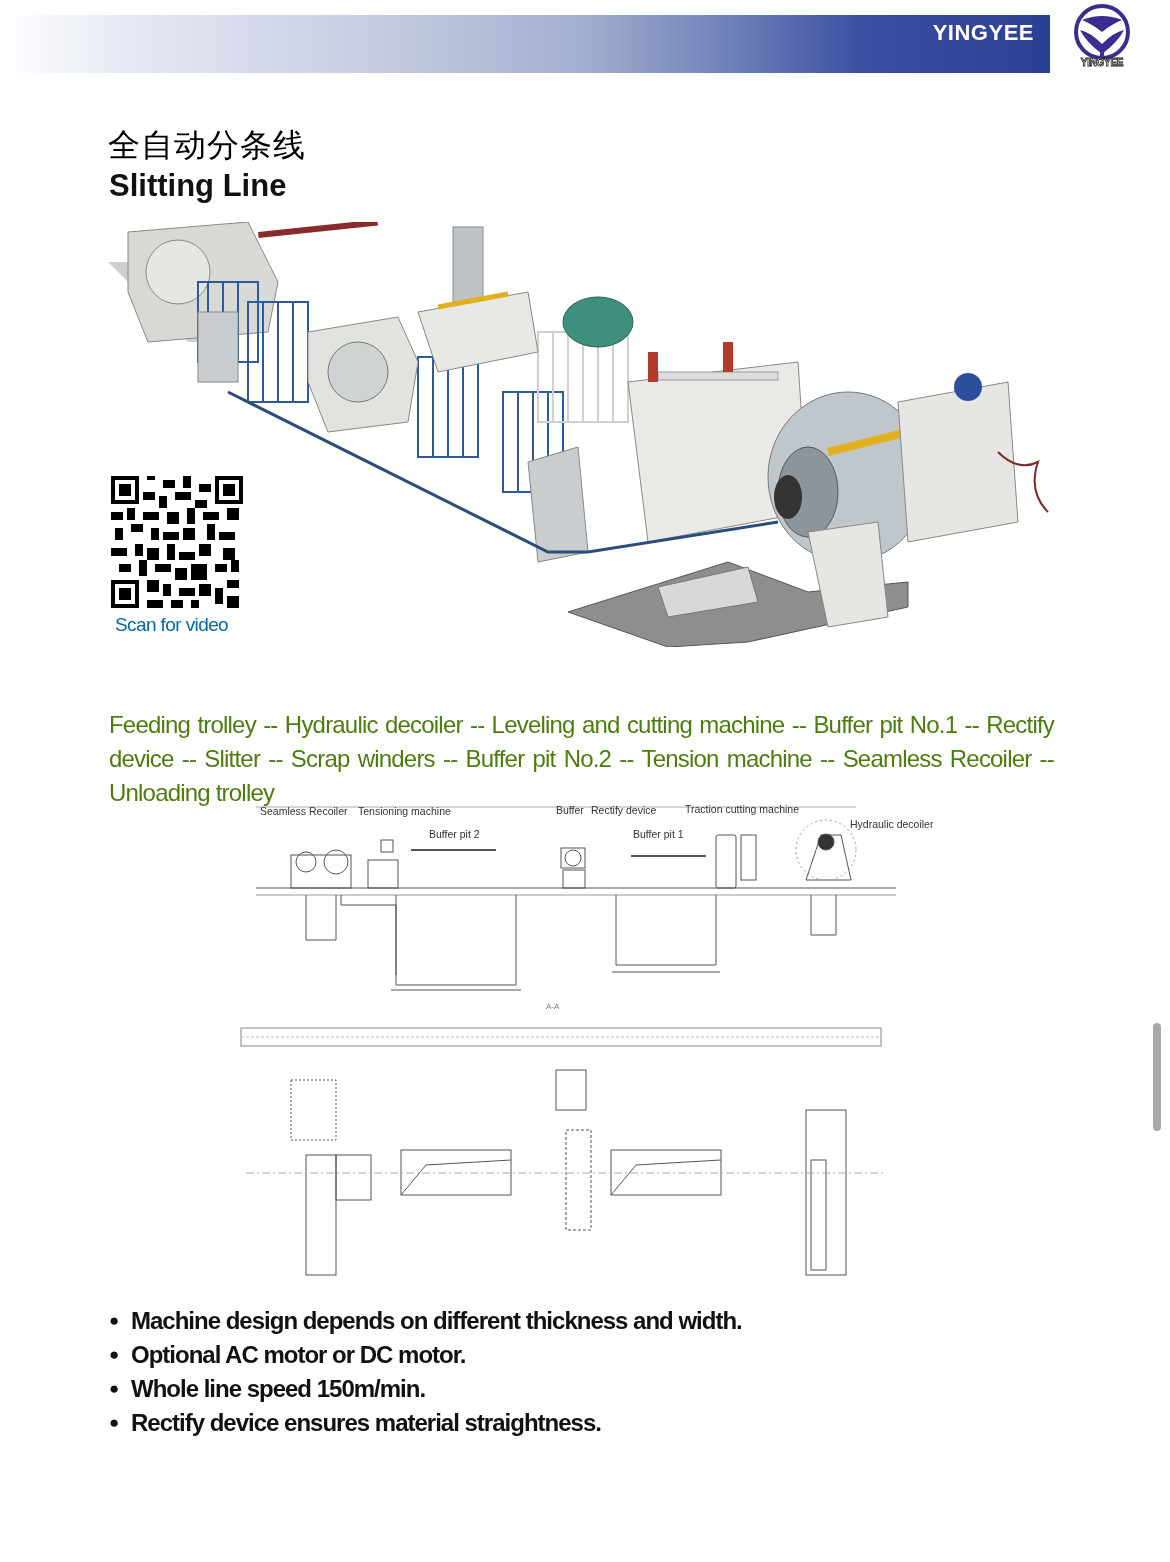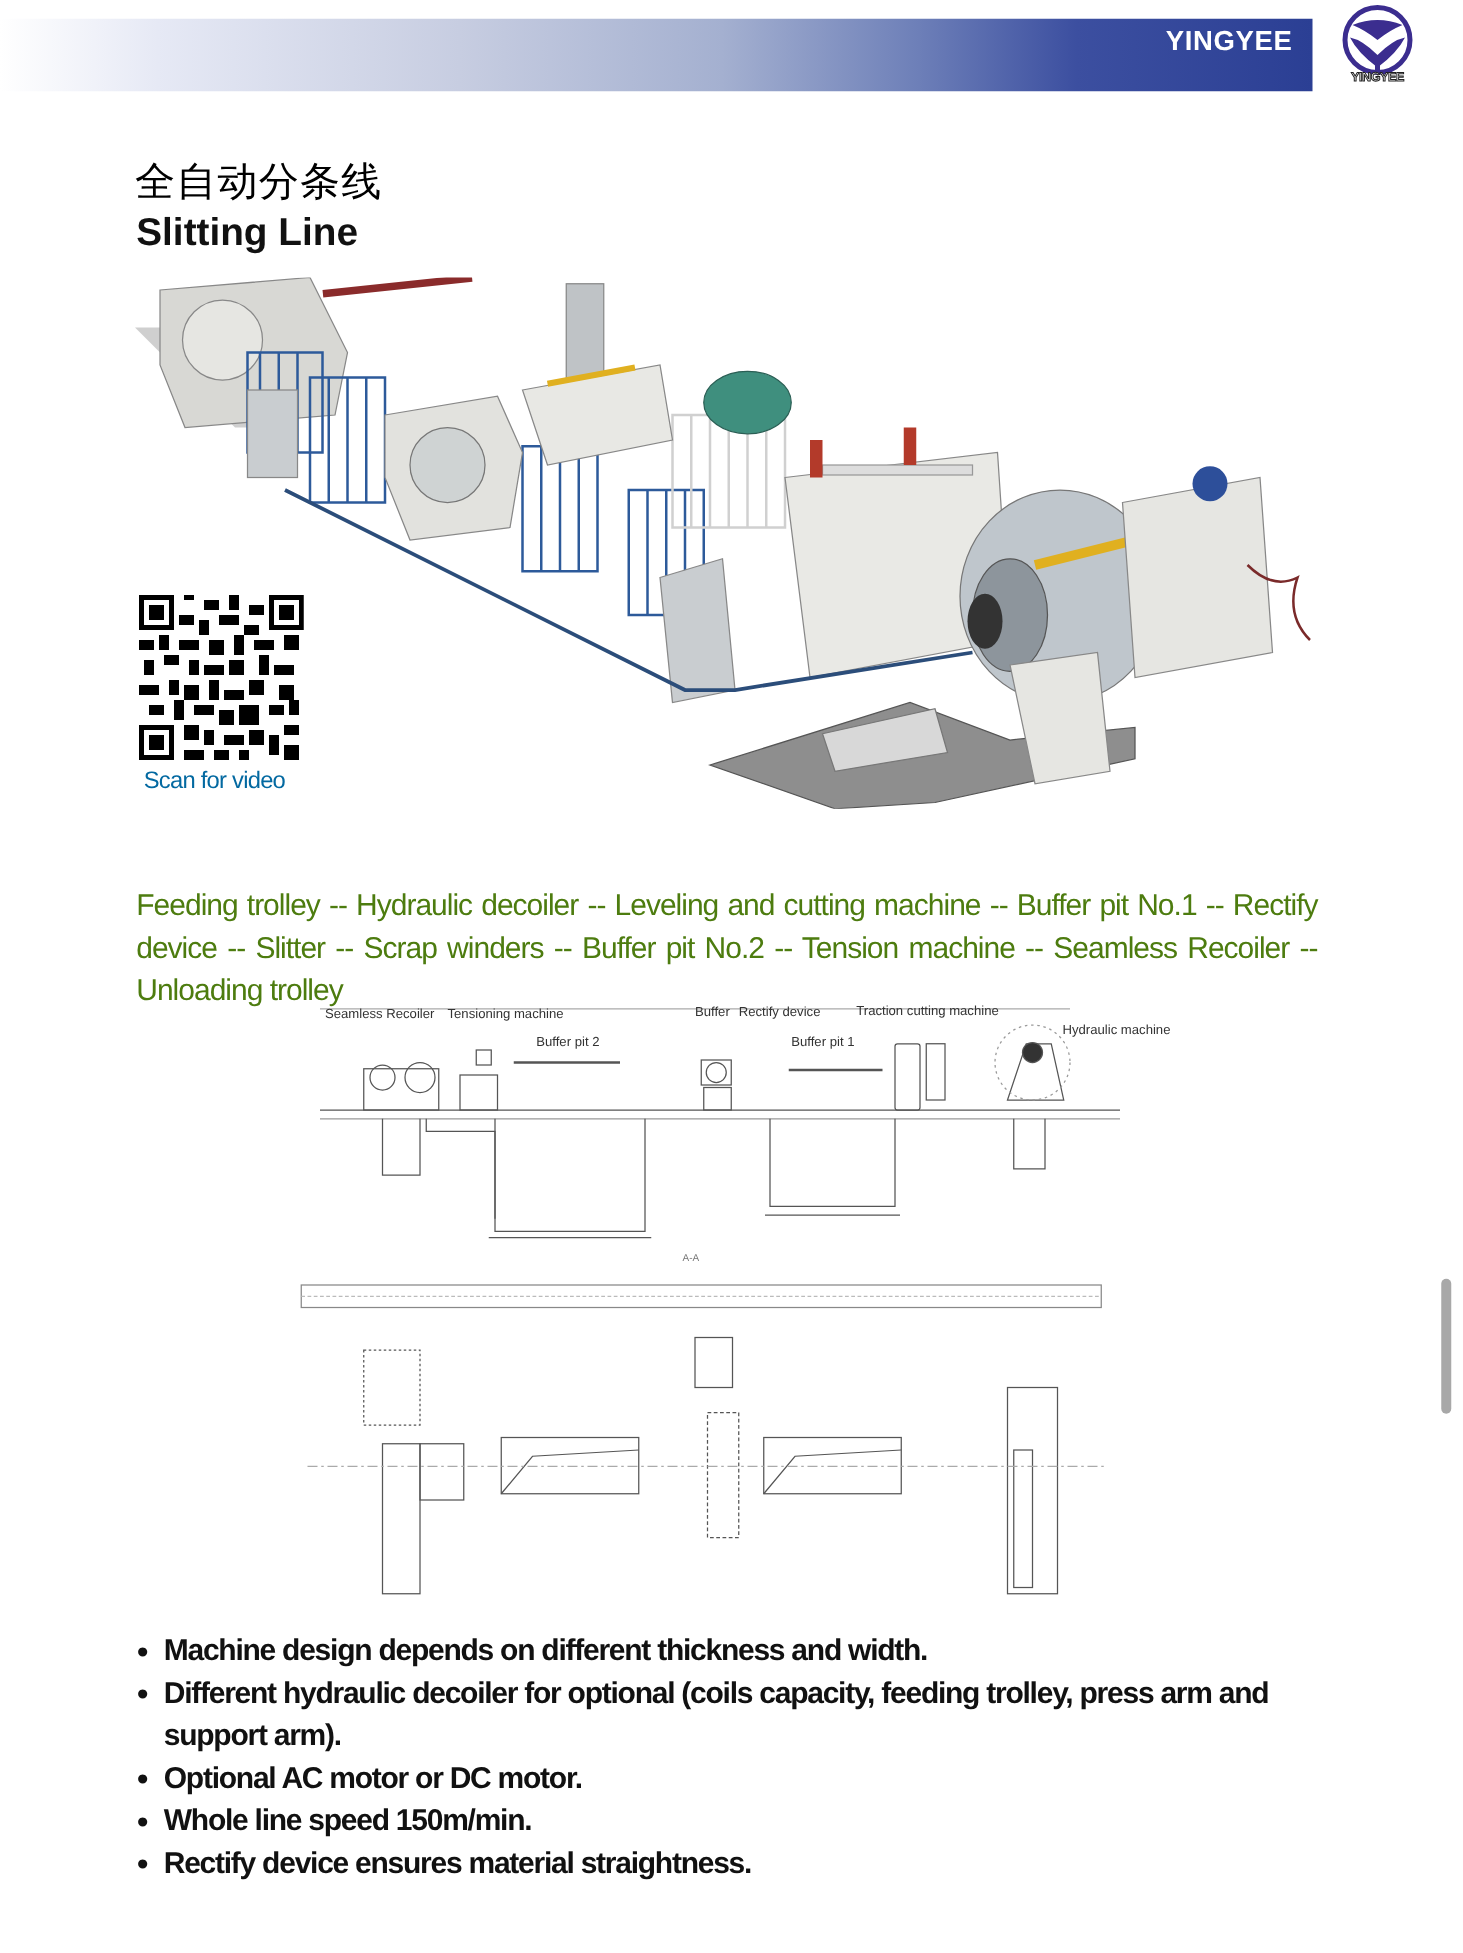--- a/index.html
+++ b/index.html
@@ -254,27 +254,26 @@
       <rect x="575" y="380" width="15" height="110"></rect>
 
       <line x1="10" y1="393" x2="650" y2="393" stroke="#aaa" stroke-dasharray="8 3 2 3"></line>
     </g>
   </svg>
   <div class="dlabel" style="left:24px;top:25px">Seamless Recoiler</div>
   <div class="dlabel" style="left:122px;top:25px">Tensioning machine</div>
   <div class="dlabel" style="left:320px;top:24px">Buffer</div>
   <div class="dlabel" style="left:355px;top:24px">Rectify device</div>
   <div class="dlabel" style="left:449px;top:23px">Traction cutting machine</div>
-  <div class="dlabel" style="left:614px;top:38px">Hydraulic machine</div>
+  <div class="dlabel" style="left:614px;top:38px">Hydraulic decoiler</div>
   <div class="dlabel" style="left:193px;top:48px">Buffer pit 2</div>
   <div class="dlabel" style="left:397px;top:48px">Buffer pit 1</div>
   <div class="dlabel" style="left:310px;top:222px;font-size:8px;color:#777">A-A</div>
 </div>
 
 <ul class="bullets">
   <li>Machine design depends on different thickness and width.</li>
-  <li>Different hydraulic decoiler for optional (coils capacity, feeding trolley, press arm and support arm).</li>
   <li>Optional AC motor or DC motor.</li>
   <li>Whole line speed 150m/min.</li>
   <li>Rectify device ensures material straightness.</li>
 </ul>
 
 <div class="scrollbar-thumb"></div>
 
 </body></html>

